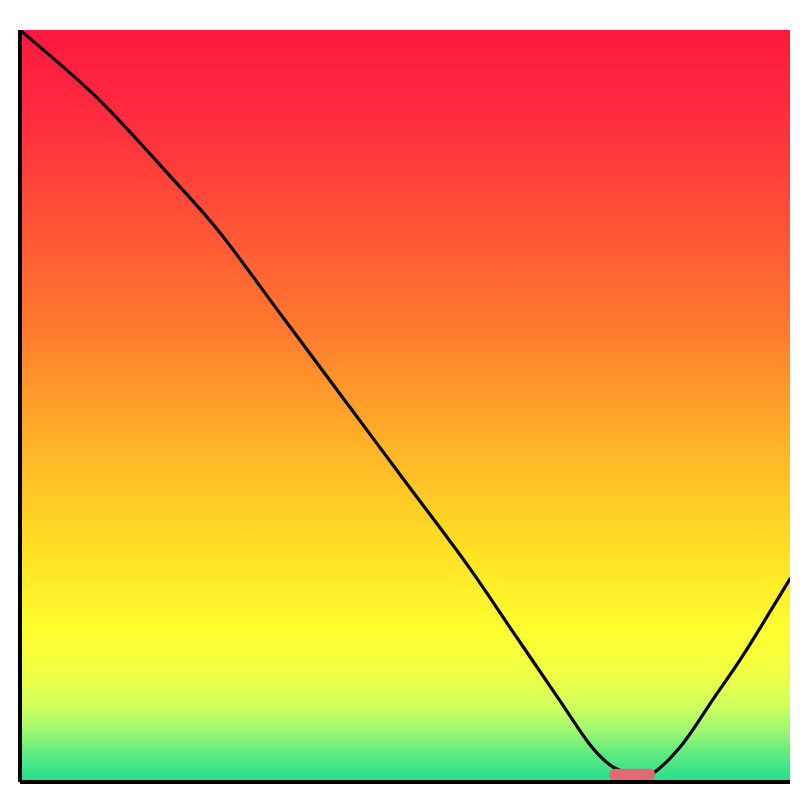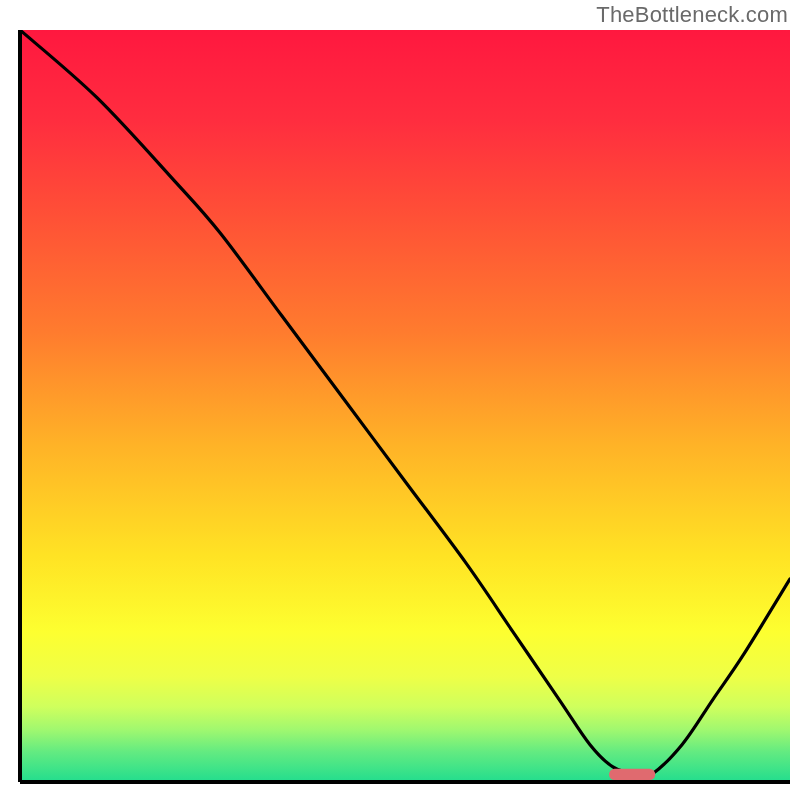--- a/index.html
+++ b/index.html
@@ -28,21 +28,20 @@
   svg.plot {
     position: absolute;
     top: 0;
     left: 0;
   }
 </style>
 </head>
 <body>
 <div class="container">
 
-<div class="watermark">TheBottleneck.com</div>
 
 <svg class="plot" width="800" height="800" viewBox="0 0 800 800">
   <defs>
     <linearGradient id="bg-grad" x1="0" y1="0" x2="0" y2="1">
           <stop offset="0%" stop-color="#ff183f"></stop>
           <stop offset="12%" stop-color="#ff2d3f"></stop>
           <stop offset="25%" stop-color="#ff5136"></stop>
           <stop offset="40%" stop-color="#ff7b2e"></stop>
           <stop offset="55.00000000000001%" stop-color="#ffb227"></stop>
           <stop offset="70%" stop-color="#ffe324"></stop>

